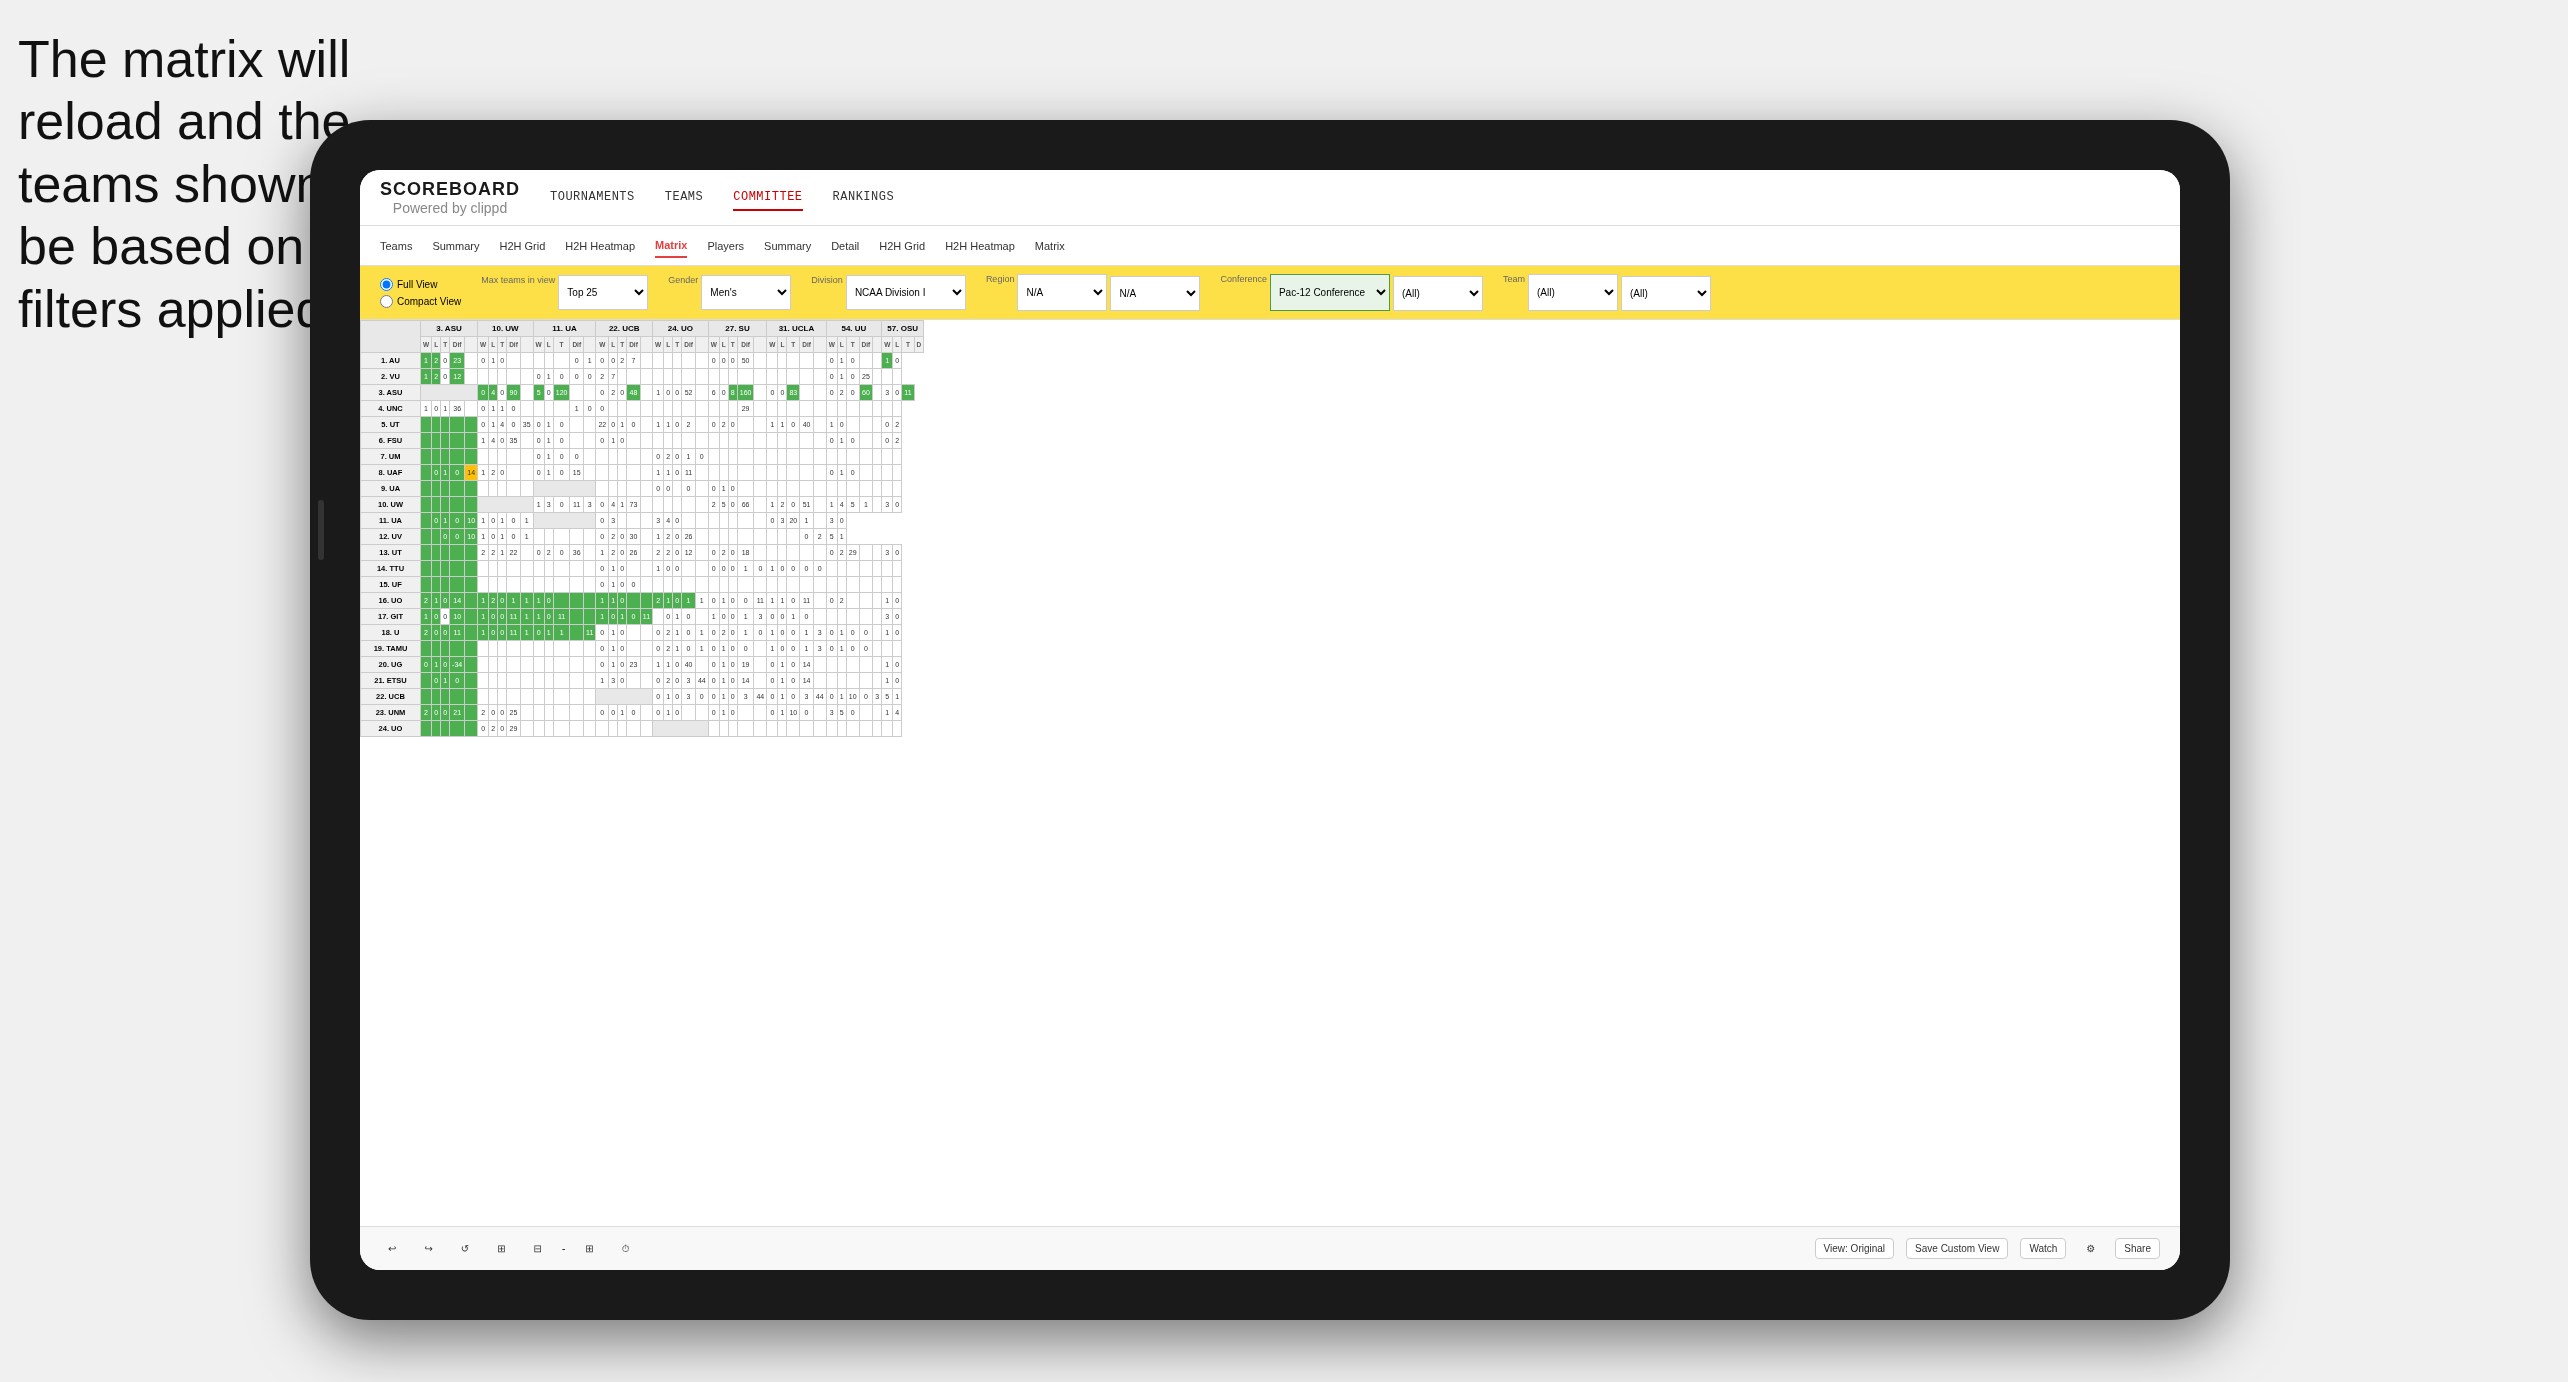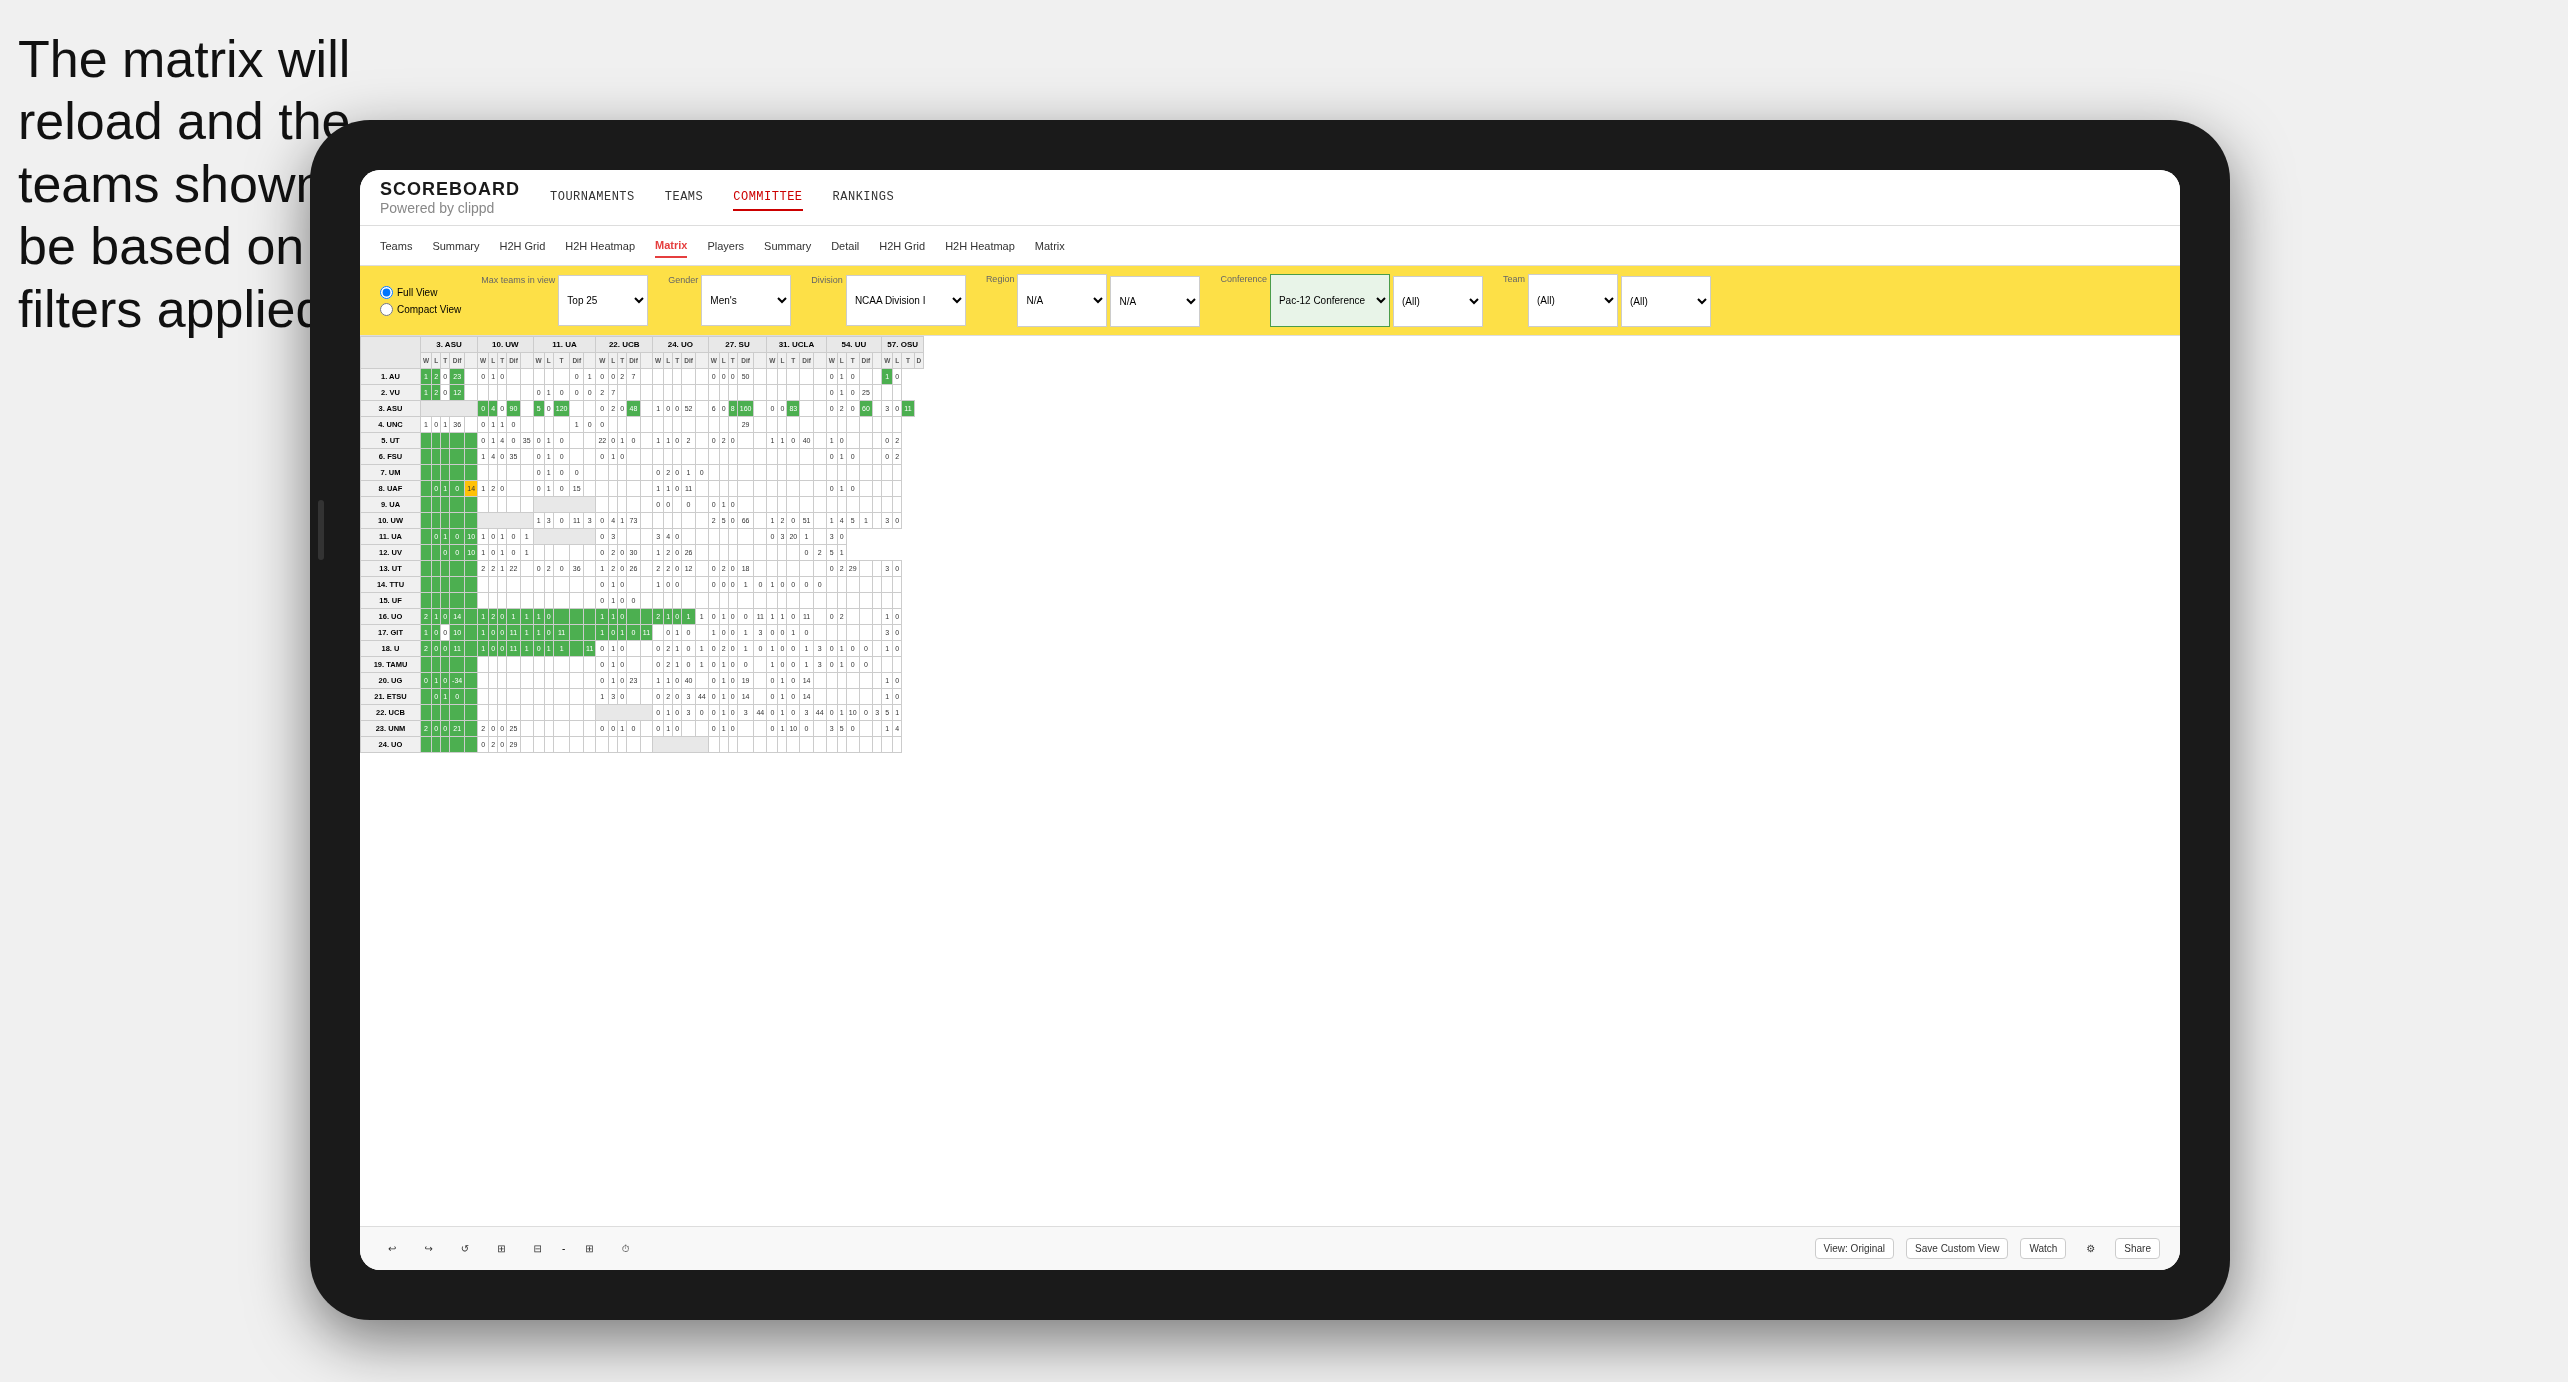--- a/index.html
+++ b/index.html
@@ -61,20 +61,21 @@
 
     
     .top-nav {
       background: #fff;
       border-bottom: 1px solid #ddd;
       padding: 0 20px;
       display: flex;
       align-items: center;
       height: 56px;
       flex-shrink: 0;
+      text-align: center;
     }
 
     .logo-area {
       display: flex;
       flex-direction: column;
       margin-right: 30px;
     }
 
     .logo-title {
       font-size: 18px;
@@ -166,21 +167,21 @@
     }
 
     .filter-label {
       font-size: 9px;
       color: #666;
     }
 
     .filter-select {
       font-size: 10px;
       border: 1px solid #ccc;
-      padding: 18px 4px;
+      padding: 10px 4px;
       background: #fff;
       width: 90px;
     }
 
     .filter-select.wide {
       width: 120px;
     }
 
     .filter-select.highlighted {
       background: #e8f4e8;

